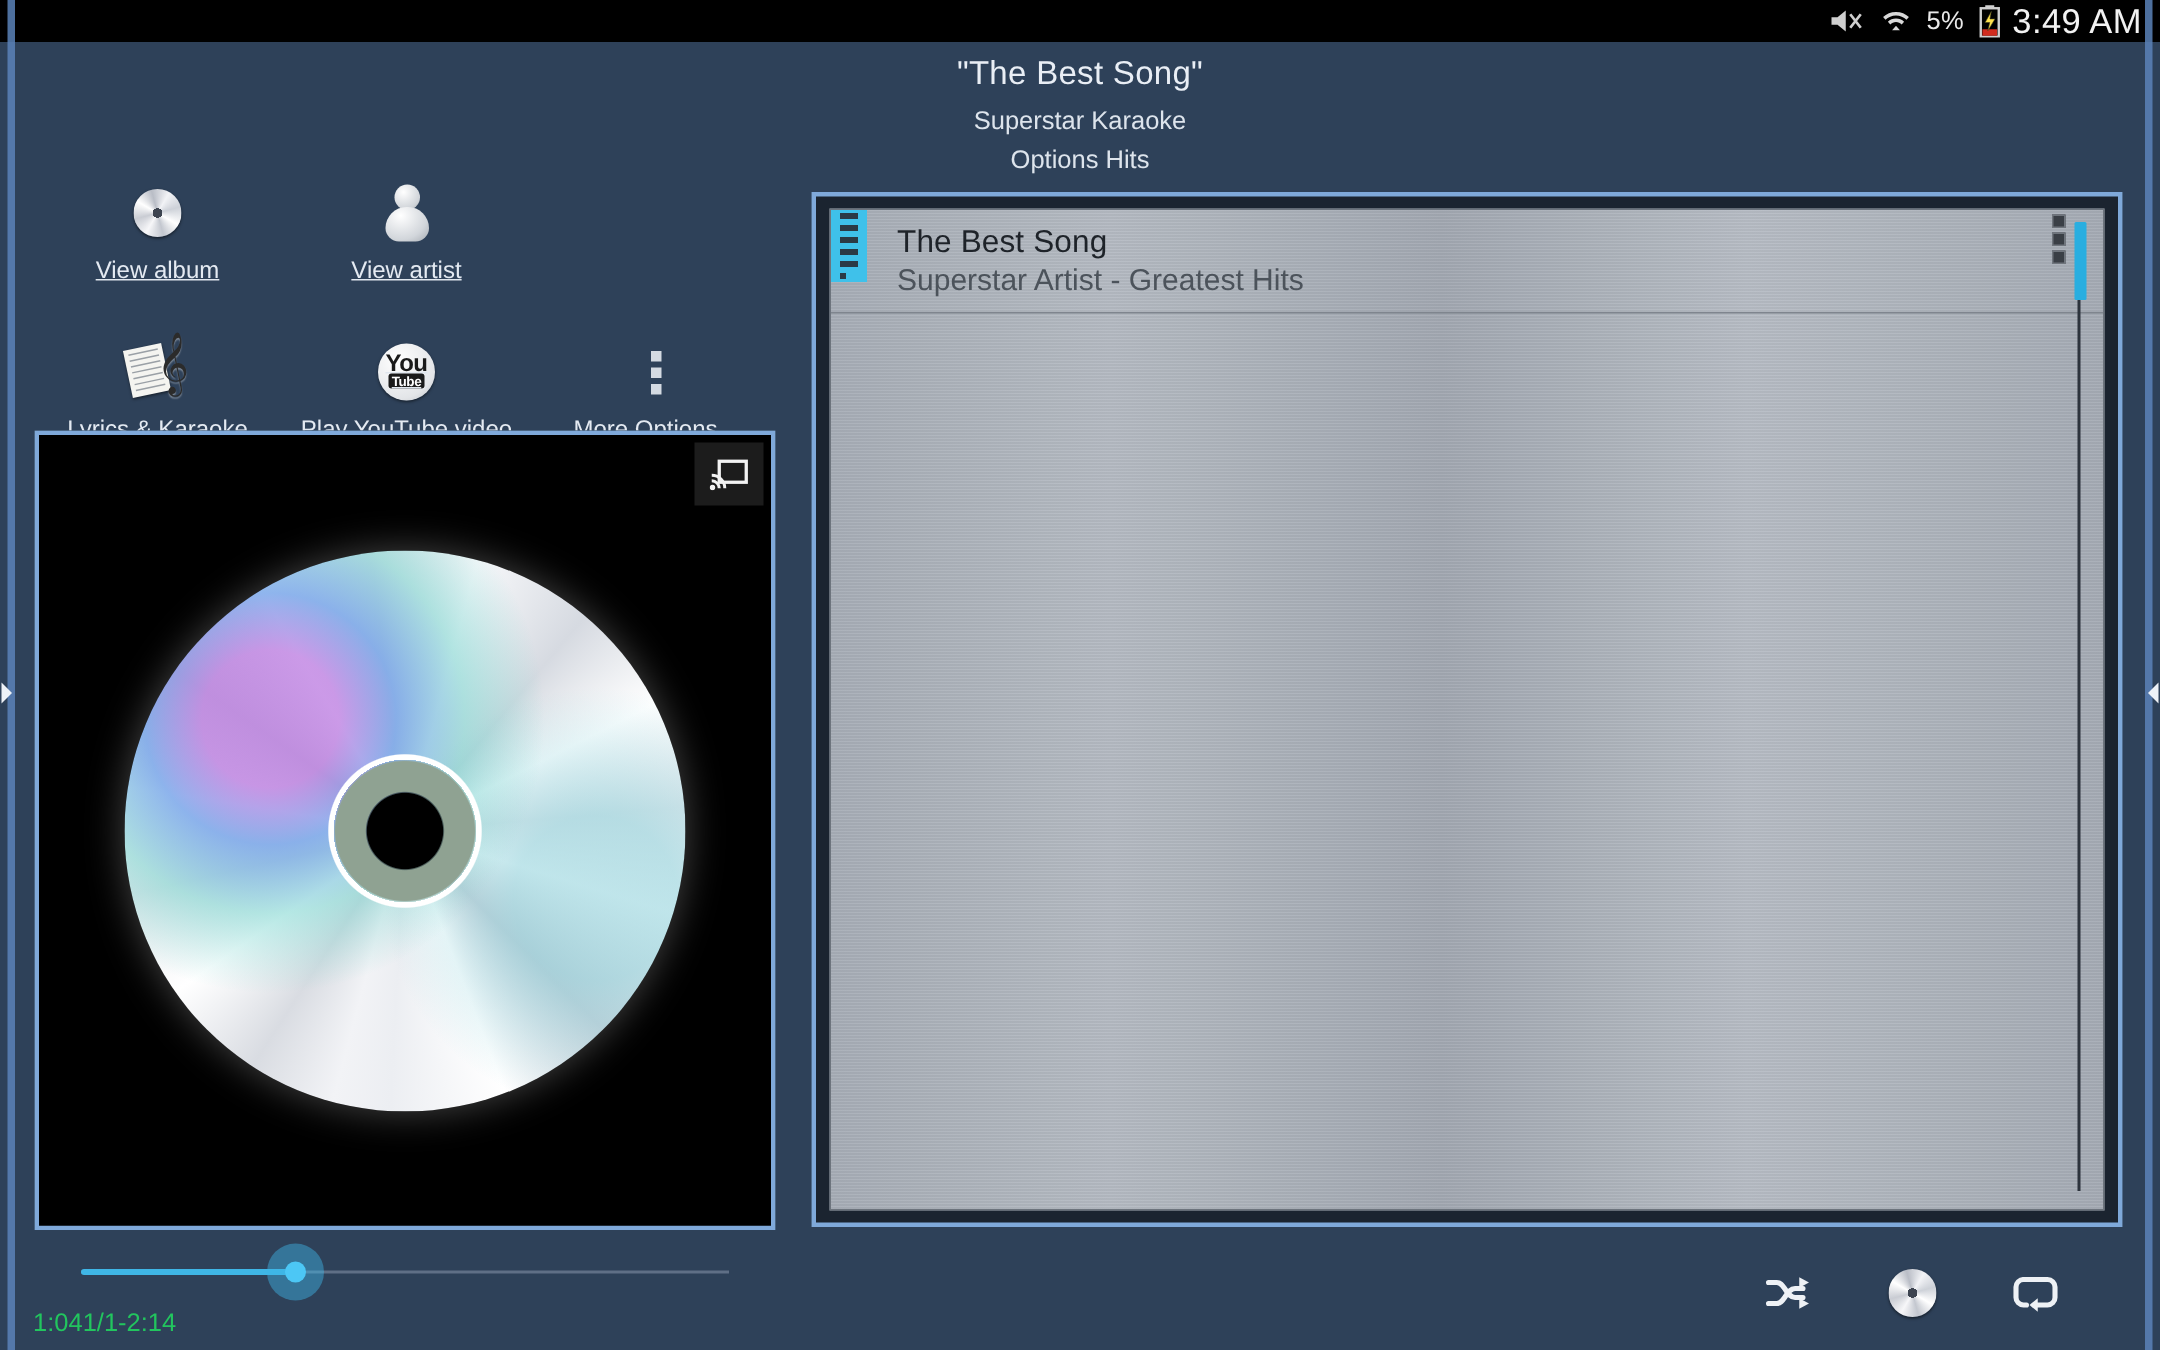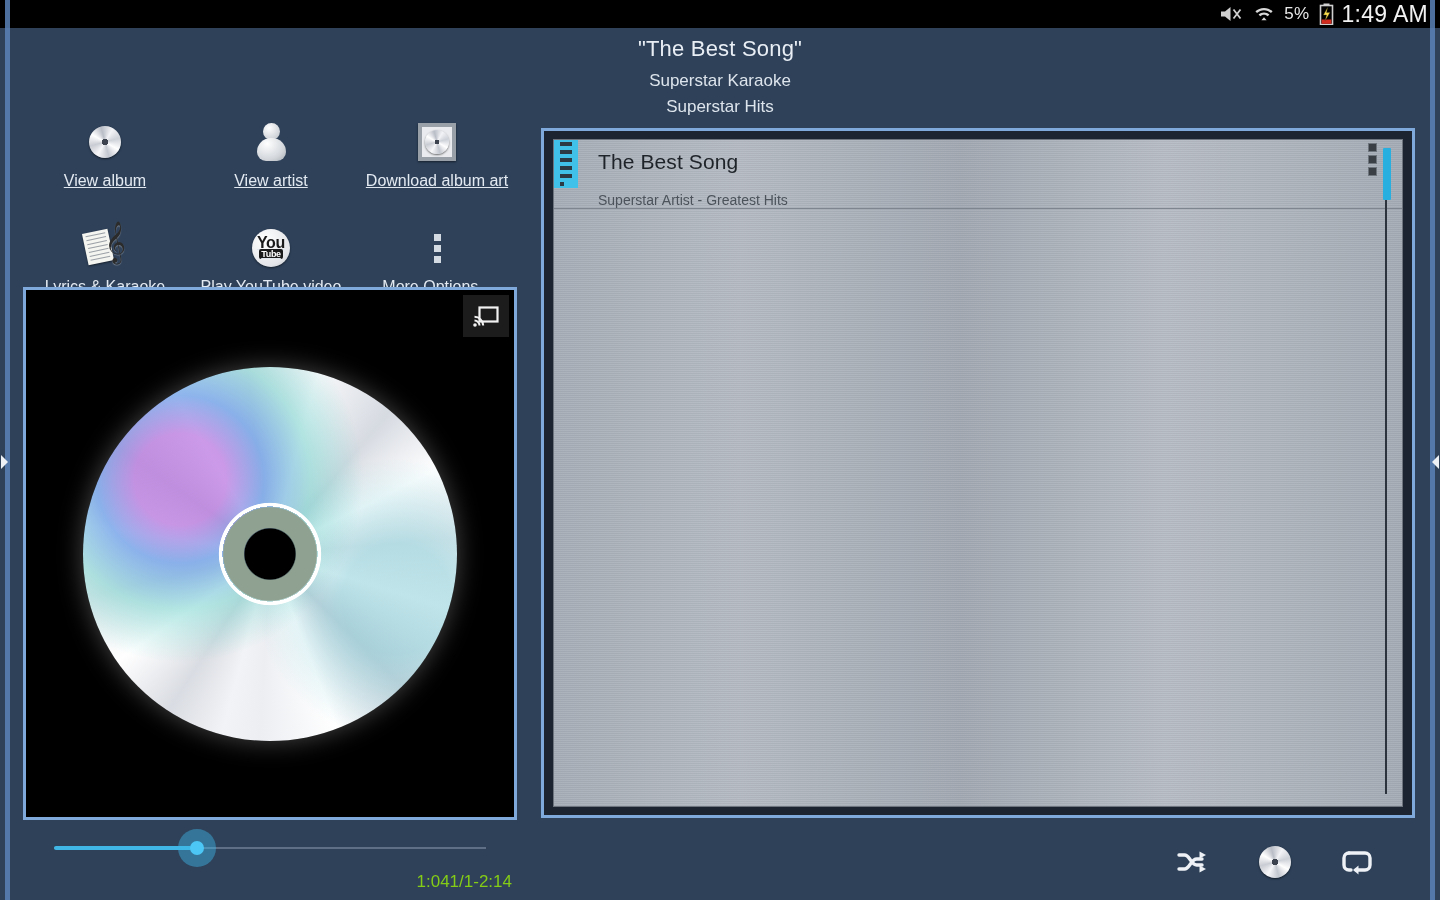--- a/index.html
+++ b/index.html
@@ -102,40 +102,40 @@
     box-shadow:0 0 26px rgba(255,255,255,.28);}
   .cast-btn{position:absolute;right:5px;top:5px;width:46px;height:42px;background:#1c1c1c;
     display:flex;align-items:center;justify-content:center;}
 
   
   .seek{position:absolute;left:54px;top:840px;width:432px;height:16px;}
   .seek-track{position:absolute;left:0;top:7px;width:432px;height:2px;background:#5f6f86;}
   .seek-fill{position:absolute;left:0;top:6px;width:138px;height:4px;background:#3fb6e6;border-radius:2px;}
   .seek-halo{position:absolute;left:124px;top:-11px;width:38px;height:38px;border-radius:50%;background:rgba(63,182,230,.45);}
   .seek-thumb{position:absolute;left:136px;top:1px;width:14px;height:14px;border-radius:50%;background:#4cc7f5;}
-  .times{position:absolute;left:22px;top:872px;width:490px;display:flex;justify-content:flex-end;
-         font-size:17px;color:#84cc16;}
+  .times{position:absolute;left:22px;top:872px;width:490px;display:flex;justify-content:flex-start;
+         font-size:17px;color:#22c55e;}
 
   
   .pl-panel{position:absolute;left:541px;top:128px;width:874px;height:690px;
     border:3px solid #7fa9da;background:#1b2430;box-sizing:border-box;}
   .pl-frame{position:absolute;left:9px;top:8px;right:9px;bottom:8px;background:#9aa2ac;border:1px solid #6d747d;}
   .pl-list{position:absolute;inset:0;
     background:
       repeating-linear-gradient(180deg, rgba(255,255,255,.05) 0 1px, rgba(0,0,0,.035) 1px 2px),
       linear-gradient(90deg,#a8aeb7 0%,#b5bbc3 22%,#a3a9b2 48%,#b7bdc5 72%,#a6acb5 100%);
     overflow:hidden;}
   .pl-row{position:relative;height:68px;display:flex;align-items:flex-start;
     border-bottom:1px solid #7f858e;}
   .grip{width:24px;background:#3fc1ea;display:flex;align-items:center;justify-content:center;}
   .grip-dots{width:12px;display:flex;flex-wrap:wrap;justify-content:space-between;}
   .grip-dots i{width:4px;height:4px;background:#2b3a45;margin:2px 0;display:block;}
   .pl-text{flex:1;padding:10px 0 0 20px;}
   .pl-title{font-size:21px;color:#1e2329;letter-spacing:.1px;}
-  .pl-sub{font-size:14px;color:#4c535b;margin-top:18px;}
+  .pl-sub{font-size:20px;color:#4c535b;margin-top:2px;}
   .pl-menu{width:60px;display:flex;align-items:center;justify-content:center;}
   .pl-menu i{display:block;width:9px;height:9px;background:#3a3f46;margin:3px 0;
              border:1px solid #6f757d;box-sizing:border-box;}
   .pl-scroll{position:absolute;right:14px;top:8px;bottom:12px;width:5px;}
   .pl-scroll .track{position:absolute;left:2px;top:0;width:2px;height:100%;background:#2c333c;}
   .pl-scroll .thumb{position:absolute;left:0;top:0;width:8px;height:52px;background:#29aee0;border-radius:1px;}
 
   
   .br-controls{position:absolute;right:42px;top:846px;display:flex;align-items:center;}
   .br-btn{width:82px;display:flex;align-items:center;justify-content:center;}
@@ -165,27 +165,27 @@
       <span class="sb-text">5%</span>
     </div>
     <div class="sb-item">
       <svg width="15" height="22" viewBox="0 0 15 22">
         <rect x="4.5" y="0.5" width="6" height="2" fill="#cfcfcf"></rect>
         <rect x="1.5" y="2.5" width="12" height="19" fill="none" stroke="#cfcfcf" stroke-width="1.6"></rect>
         <rect x="2.6" y="16.5" width="9.8" height="4.3" fill="#d02b1e"></rect>
         <path d="M8.6 4.5L4.4 12h3.1l-1.3 5.6L11 9.6H7.6z" fill="#ffe14d" stroke="#3a3a1a" stroke-width=".4"></path>
       </svg>
     </div>
-    <span class="sb-clock">1:49 AM</span>
+    <span class="sb-clock">3:49 AM</span>
   </div>
 
   <div class="header">
     <div class="h-title">"The Best Song"</div>
     <div class="h-artist">Superstar Karaoke</div>
-    <div class="h-album">Superstar Hits</div>
+    <div class="h-album">Options Hits</div>
   </div>
 
   <div class="edge left">
     <div class="edge-bar"></div>
     <div class="edge-tri"></div>
   </div>
   <div class="edge right">
     <div class="edge-bar"></div>
     <div class="edge-tri"></div>
   </div>
@@ -204,28 +204,20 @@
       <div class="opt">
         <div class="opt-ico">
           <div class="person">
               <div class="head"></div>
               <div class="body"></div>
             </div>
         </div>
         <div class="opt-lbl">View artist</div>
       </div>
 
-      <div class="opt">
-        <div class="opt-ico">
-          <div class="frame">
-              <div class="cd cd-24"></div>
-            </div>
-        </div>
-        <div class="opt-lbl">Download album art</div>
-      </div>
 
     </div>
 
     <div class="opt-row" style="margin-top:34px;">
 
       <div class="opt">
         <div class="opt-ico">
           <div class="sheet">
             <div class="paper">
                 <i></i>

